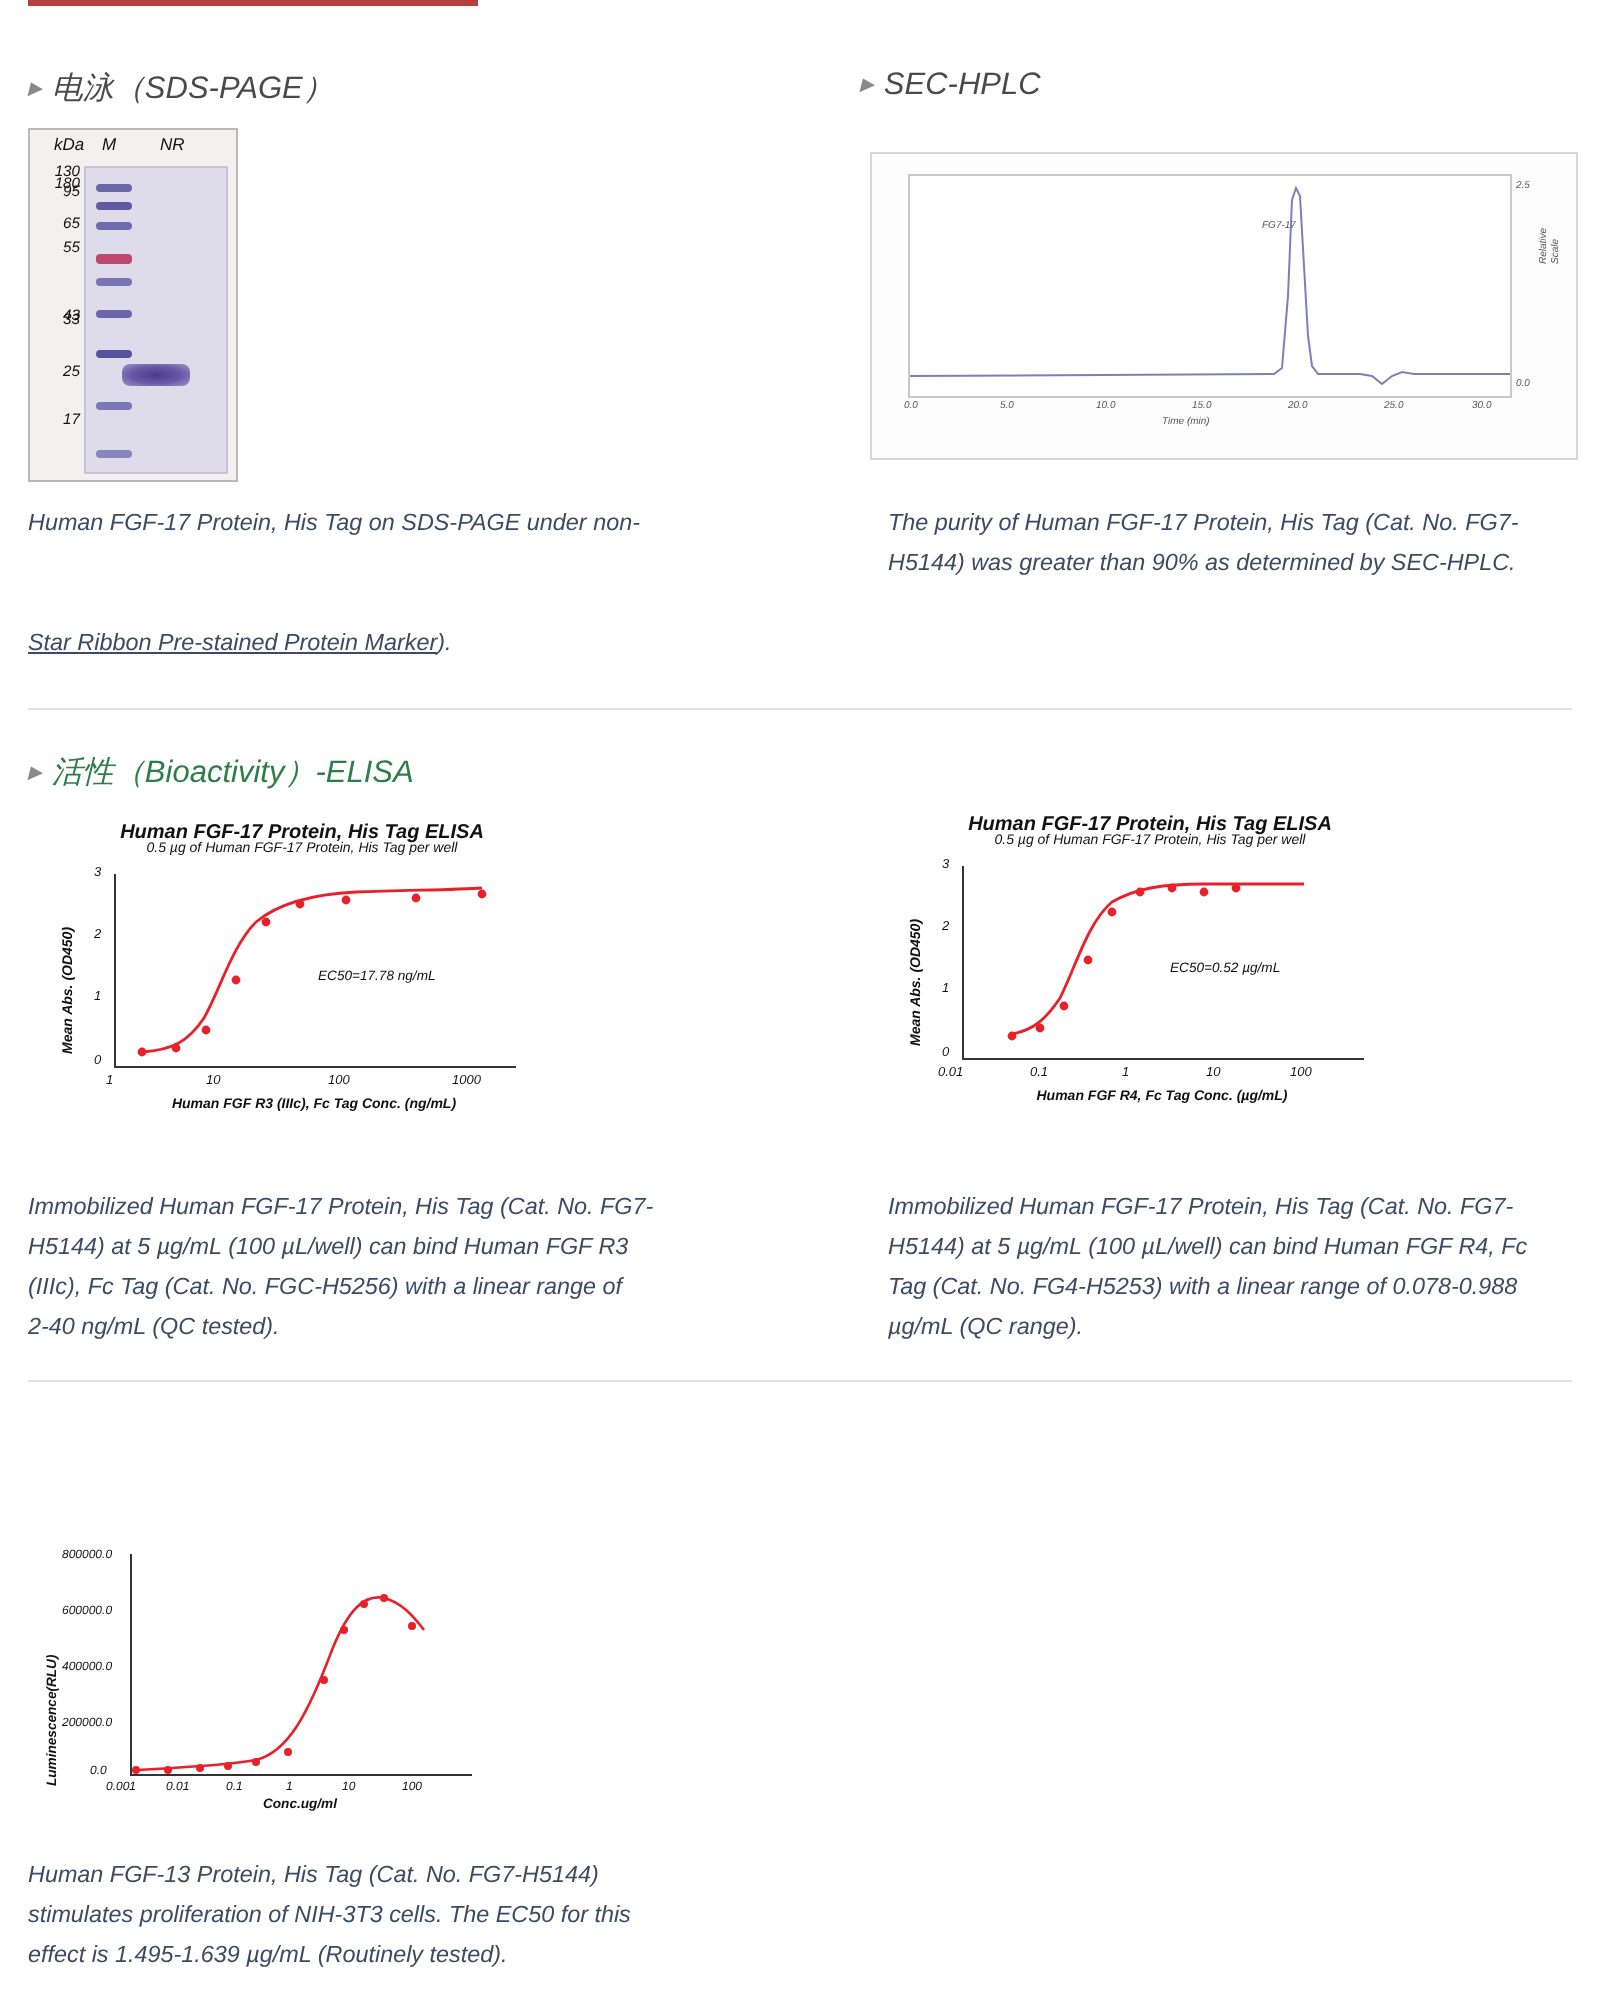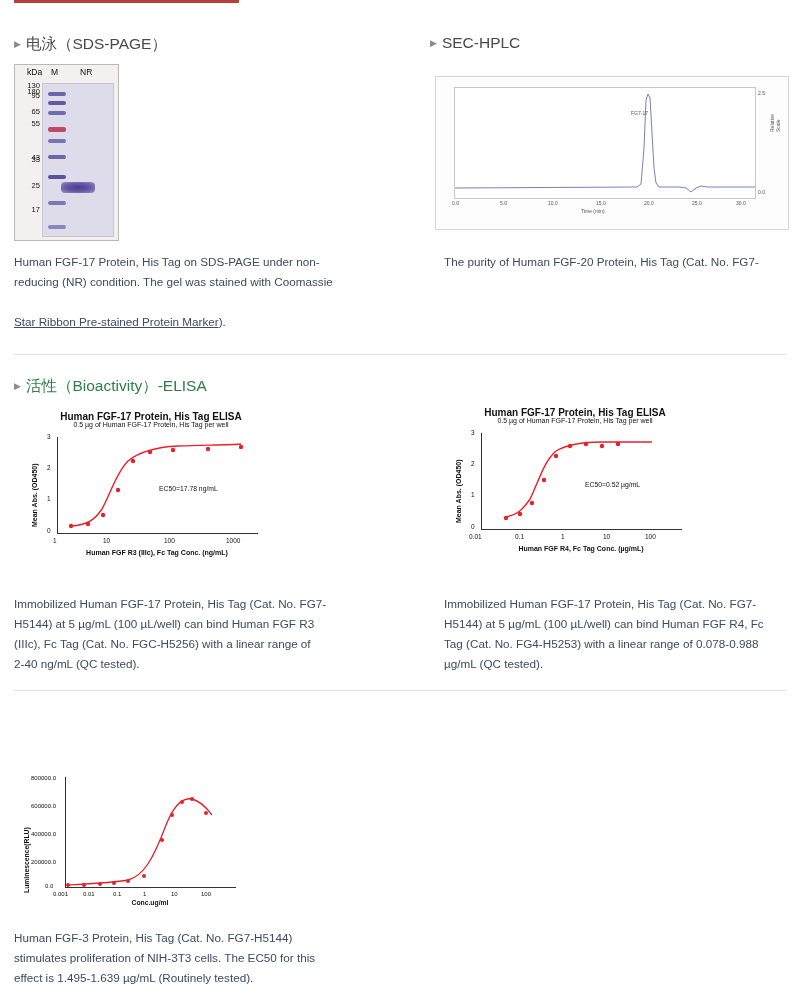--- a/index.html
+++ b/index.html
@@ -12,20 +12,21 @@
     height: 1002px;
     font-family: "Liberation Sans", sans-serif;
     color: #3a3a3a;
     position: relative;
     overflow: hidden;
   }
   .page {
     position: relative;
     width: 800px;
     height: 855px;
+    font-style: italic;
   }
   .top-rule {
     position: absolute;
     top: 0;
     left: 14px;
     width: 225px;
     height: 3px;
     background: #b5403f;
   }
   .section-hr {
@@ -238,21 +239,21 @@
       <div class="band" style="left:5px; top:91px;  width:18px; height:4px; background:#57539b;"></div>
       <div class="band" style="left:5px; top:117px; width:18px; height:4px; background:#7d78b5;"></div>
       <div class="band" style="left:5px; top:141px; width:18px; height:4px; background:#8a85bd;"></div>
 
       <div class="nr-band" style="top:98px;"></div>
     </div>
   </div>
 
   <div class="caption" style="left:14px; top:252px; width:345px;">
     <span>Human FGF-17 Protein, His Tag on SDS-PAGE under non-</span><br>
-    <span>reducing (NR) condition. The gel was stained with Coomassie</span><br>
+    <br>
     <br>
     <span class="uline">Star Ribbon Pre-stained Protein Marker</span><span>).</span>
   </div>
 
   <div class="sec-title" style="left:430px; top:34px;">
     <span class="tri">▶</span><span>SEC-HPLC</span>
   </div>
 
   <div class="hplc-box">
     <div class="hplc-inner">
@@ -268,21 +269,22 @@
     <div class="hplc-axis-label" style="left:64px;  top:123px;">5.0</div>
     <div class="hplc-axis-label" style="left:112px; top:123px;">10.0</div>
     <div class="hplc-axis-label" style="left:160px; top:123px;">15.0</div>
     <div class="hplc-axis-label" style="left:208px; top:123px;">20.0</div>
     <div class="hplc-axis-label" style="left:256px; top:123px;">25.0</div>
     <div class="hplc-axis-label" style="left:300px; top:123px;">30.0</div>
     <div class="hplc-axis-label" style="left:145px; top:131px;">Time (min)</div>
   </div>
 
   <div class="caption" style="left:444px; top:252px; width:345px;">
-    <span>The purity of Human FGF-20 Protein, His Tag (Cat. No. FG7-</span><br>
+    <span>The purity of Human FGF-17 Protein, His Tag (Cat. No. FG7-</span><br>
+    <span>H5144) was greater than 90% as determined by SEC-HPLC.</span>
   </div>
 
   <div class="section-hr" style="top:354px;"></div>
 
   <div class="sec-title green" style="left:14px; top:376px;">
     <span class="tri">▶</span><span>活性（Bioactivity）-ELISA</span>
   </div>
 
   <div class="chart-box" style="left:20px; top:406px; width:260px; height:160px;">
     <div class="chart-title" style="top:4px;">Human FGF-17 Protein, His Tag ELISA</div>
@@ -357,21 +359,21 @@
     <span>Immobilized Human FGF-17 Protein, His Tag (Cat. No. FG7-</span><br>
     <span>H5144) at 5 µg/mL (100 µL/well) can bind Human FGF R3</span><br>
     <span>(IIIc), Fc Tag (Cat. No. FGC-H5256) with a linear range of</span><br>
     <span>2-40 ng/mL (QC tested).</span>
   </div>
 
   <div class="caption" style="left:444px; top:594px; width:350px;">
     <span>Immobilized Human FGF-17 Protein, His Tag (Cat. No. FG7-</span><br>
     <span>H5144) at 5 µg/mL (100 µL/well) can bind Human FGF R4, Fc</span><br>
     <span>Tag (Cat. No. FG4-H5253) with a linear range of 0.078-0.988</span><br>
-    <span>µg/mL (QC tested).</span>
+    <span>µg/mL (QC range).</span>
   </div>
 
   <div class="section-hr" style="top:690px;"></div>
 
 
   <div class="chart-box" style="left:14px; top:744px; width:250px; height:165px;">
 
     <div class="axis-title-y" style="left:8px; top:148px; font-size:6.8px;">Luminescence(RLU)</div>
     <div class="ytick" style="left:16px; top:30px;  font-size:6px;">800000.0</div>
     <div class="ytick" style="left:16px; top:58px;  font-size:6px;">600000.0</div>
@@ -399,18 +401,18 @@
     <div class="xtick" style="left:38px;  top:146px; font-size:6px;">0.001</div>
     <div class="xtick" style="left:68px;  top:146px; font-size:6px;">0.01</div>
     <div class="xtick" style="left:98px;  top:146px; font-size:6px;">0.1</div>
     <div class="xtick" style="left:128px; top:146px; font-size:6px;">1</div>
     <div class="xtick" style="left:156px; top:146px; font-size:6px;">10</div>
     <div class="xtick" style="left:186px; top:146px; font-size:6px;">100</div>
     <div class="axis-title-x" style="left:50px; top:154px; width:170px; font-size:6.8px;">Conc.ug/ml</div>
   </div>
 
   <div class="caption" style="left:14px; top:928px; width:345px;">
-    <span>Human FGF-3 Protein, His Tag (Cat. No. FG7-H5144)</span><br>
+    <span>Human FGF-13 Protein, His Tag (Cat. No. FG7-H5144)</span><br>
     <span>stimulates proliferation of NIH-3T3 cells. The EC50 for this</span><br>
     <span>effect is 1.495-1.639 µg/mL (Routinely tested).</span>
   </div>
 
 </div>
 
 </body></html>

